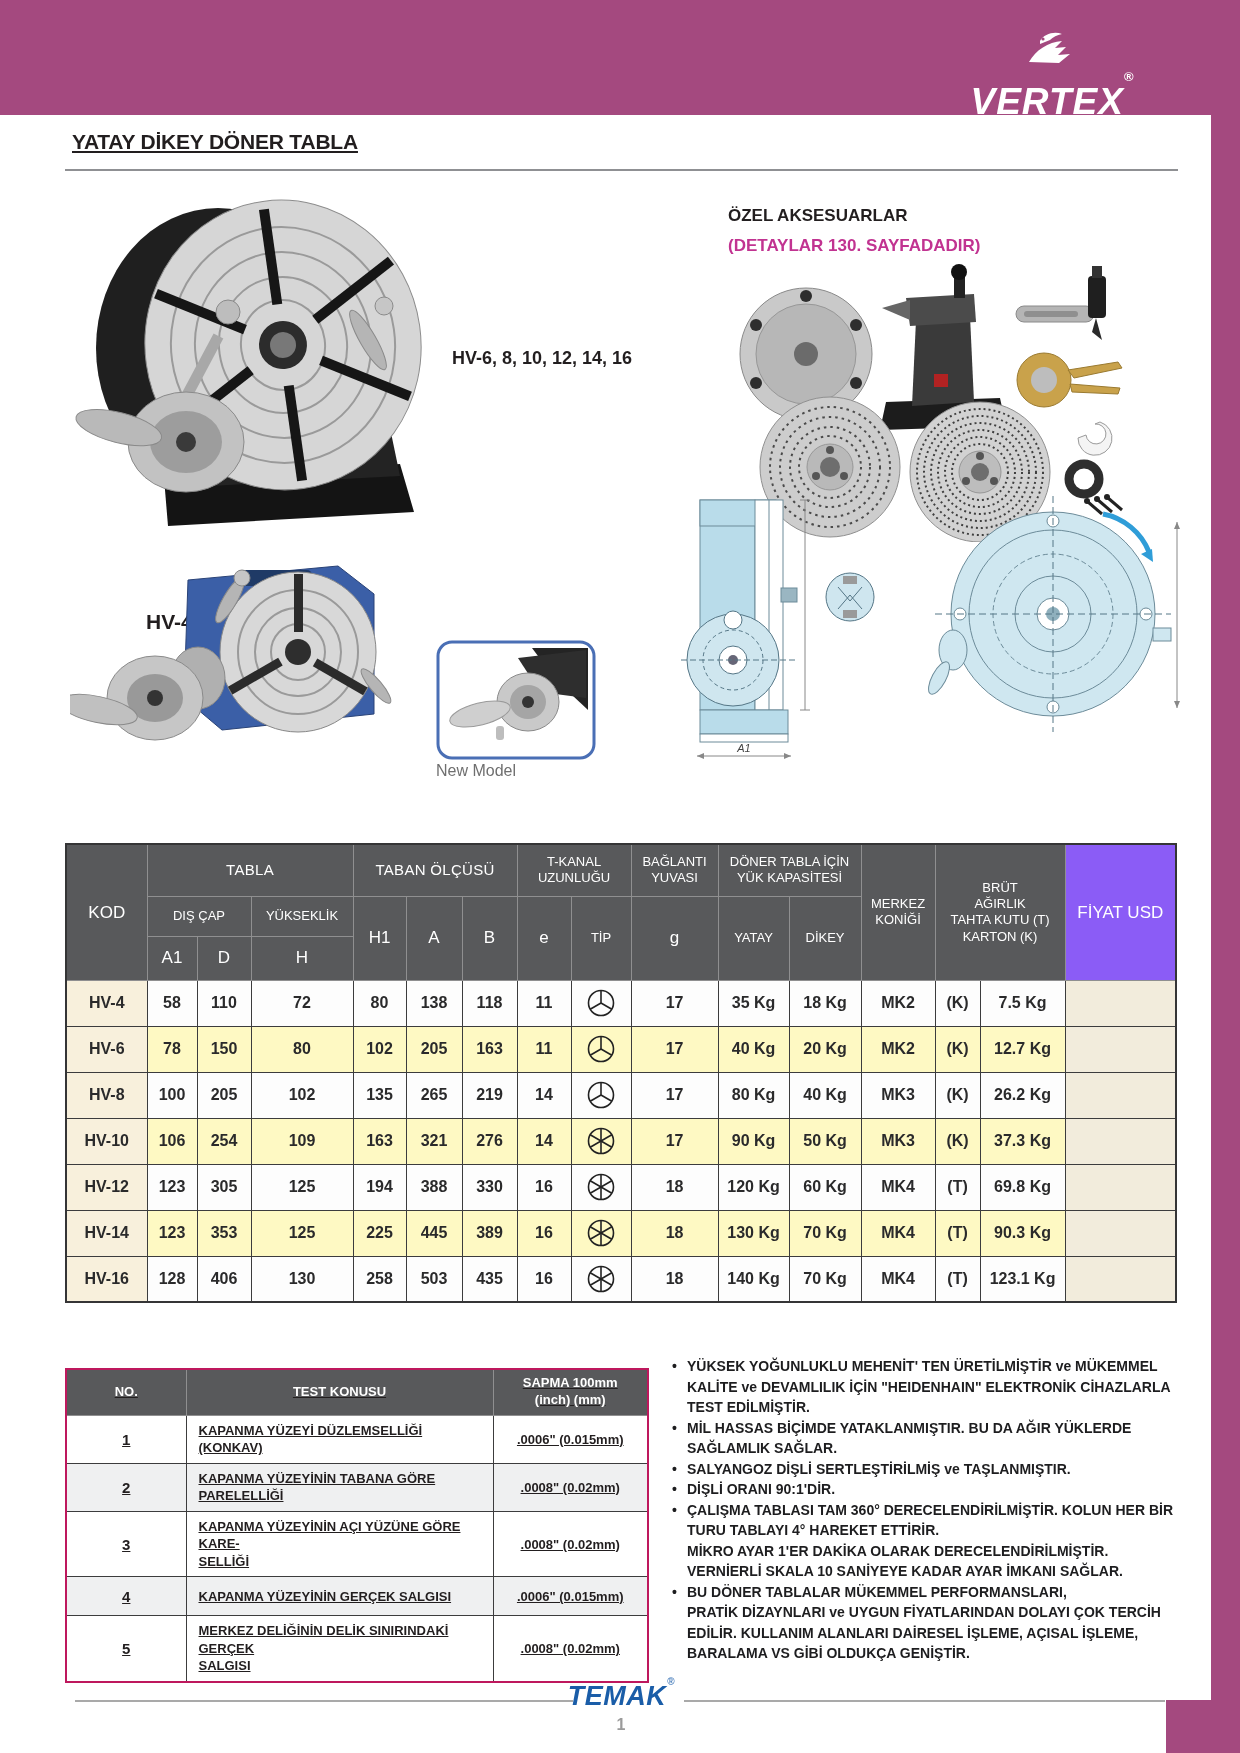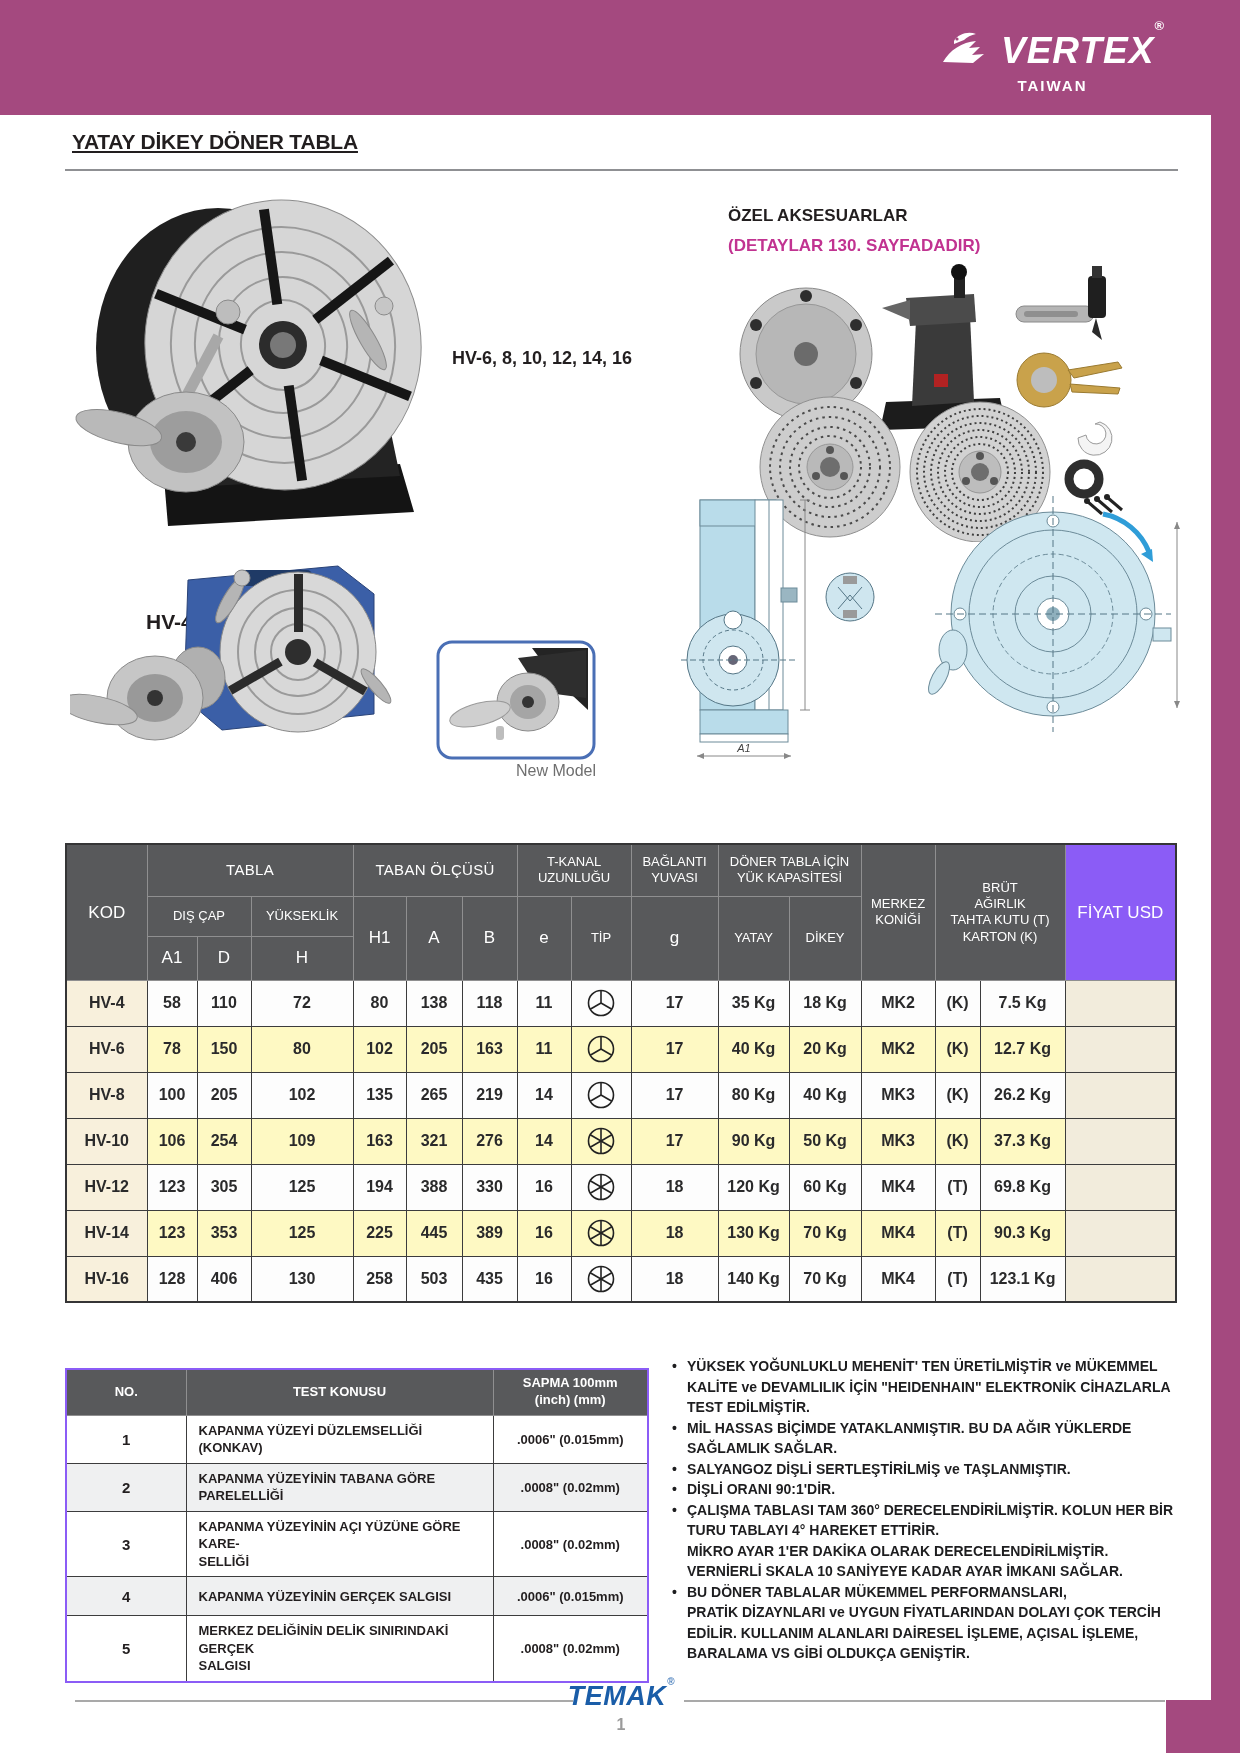--- a/index.html
+++ b/index.html
@@ -5,35 +5,35 @@
   * { margin:0; padding:0; box-sizing:border-box; }
   body { background:#e0e0e0; font-family:"Liberation Sans", sans-serif; }
   .page { position:relative; width:1240px; height:1753px; background:#ffffff; margin:0 auto;
           overflow:hidden; color:#221e1f; }
 
   
   .band { position:absolute; left:0; top:0; width:1240px; height:115px; background:#A4497F; }
   .right-strip { position:absolute; left:1211px; top:0; width:29px; height:1753px; background:#A4497F; }
   .corner-block { position:absolute; left:1166px; top:1700px; width:74px; height:53px; background:#A4497F; }
   .brand { position:absolute; left:925px; top:28px; width:255px; text-align:center; color:#fff; }
-  .logo-row { display:flex; align-items:center; justify-content:center; gap:7px; }
+  .logo-row { display:flex; align-items:center; justify-content:center; gap:7px;flex-direction:column; }
   .logo-text { font-size:37px; font-weight:700; letter-spacing:1px; font-style:italic; }
   .logo-reg { font-size:13px; vertical-align:top; position:relative; top:-12px; font-style:normal; }
   .taiwan { margin-top:3px; font-size:15px; font-weight:700; letter-spacing:2px; }
 
   
   .page-title { position:absolute; left:72px; top:130px; font-size:21px; font-weight:700; letter-spacing:-0.2px;text-decoration:underline; }
   .title-rule { position:absolute; left:65px; top:169px; width:1113px; height:2px; background:#8f9093; }
 
   
   .model-label { position:absolute; left:452px; top:348px; font-size:18px; font-weight:700; }
   .acc-title { position:absolute; left:728px; top:206px; font-size:17px; font-weight:700; }
   .acc-sub { position:absolute; left:728px; top:236px; font-size:17px; font-weight:700; color:#C13391; }
   .hv4-label { position:absolute; left:146px; top:610px; font-size:21px; font-weight:700; }
-  .newmodel-caption { position:absolute; left:436px; top:762px; width:160px; text-align:right;
+  .newmodel-caption { position:absolute; left:436px; top:762px; width:160px; text-align:left;
                       font-size:16px; color:#6f6f6f; }
   .illus { position:absolute; }
 
   
   .spec-wrap { position:absolute; left:65px; top:843px; }
   table.spec { border-collapse:collapse; table-layout:fixed; width:1110px; }
   table.spec th, table.spec td { text-align:center; vertical-align:middle; }
   table.spec thead th { background:#58595B; color:#fff; border:1px solid #8f8f90;
                         font-size:13px; font-weight:400; white-space:pre-line; line-height:1.25; }
   table.spec thead tr.r1 th { height:52px; }
@@ -45,21 +45,21 @@
   table.spec tbody td { border:1px solid #3c3c3d; height:46px; font-size:16px; font-weight:700;
                         background:#fdfdfd; color:#2a2a2b; }
   table.spec { border:2px solid #353536; }
   table.spec tbody tr.alt td { background:#fef9c3; }
   table.spec tbody td.kod { background:#F8F0DC !important; }
   table.spec tbody td.fiyat { background:#F2ECDC !important; }
   table.spec tbody td.tip svg { display:block; margin:0 auto; }
 
   
   .test-wrap { position:absolute; left:65px; top:1368px; }
-  table.test { border-collapse:collapse; table-layout:fixed; width:582px; border:2px solid #8b5cf6; }
+  table.test { border-collapse:collapse; table-layout:fixed; width:582px; border:2px solid #be185d;text-decoration:underline; }
   table.test thead th { background:#58595B; color:#fff; border:1px solid #8f8f90; height:46px;
                         font-size:13px; font-weight:700; white-space:pre-line; line-height:1.3; }
   table.test tbody td { border:1px solid #3c3c3d; font-size:13px; font-weight:700; background:#fff;
                         text-align:center; vertical-align:middle; padding:6px 4px; }
   table.test tbody tr:nth-child(even) td { background:#EFF0F1; }
   table.test tbody td.no { font-size:15px; }
   table.test tbody td.konu { text-align:left; padding-left:12px; white-space:pre-line; line-height:1.35; }
   table.test tbody tr td { height:39px; }
 
   

